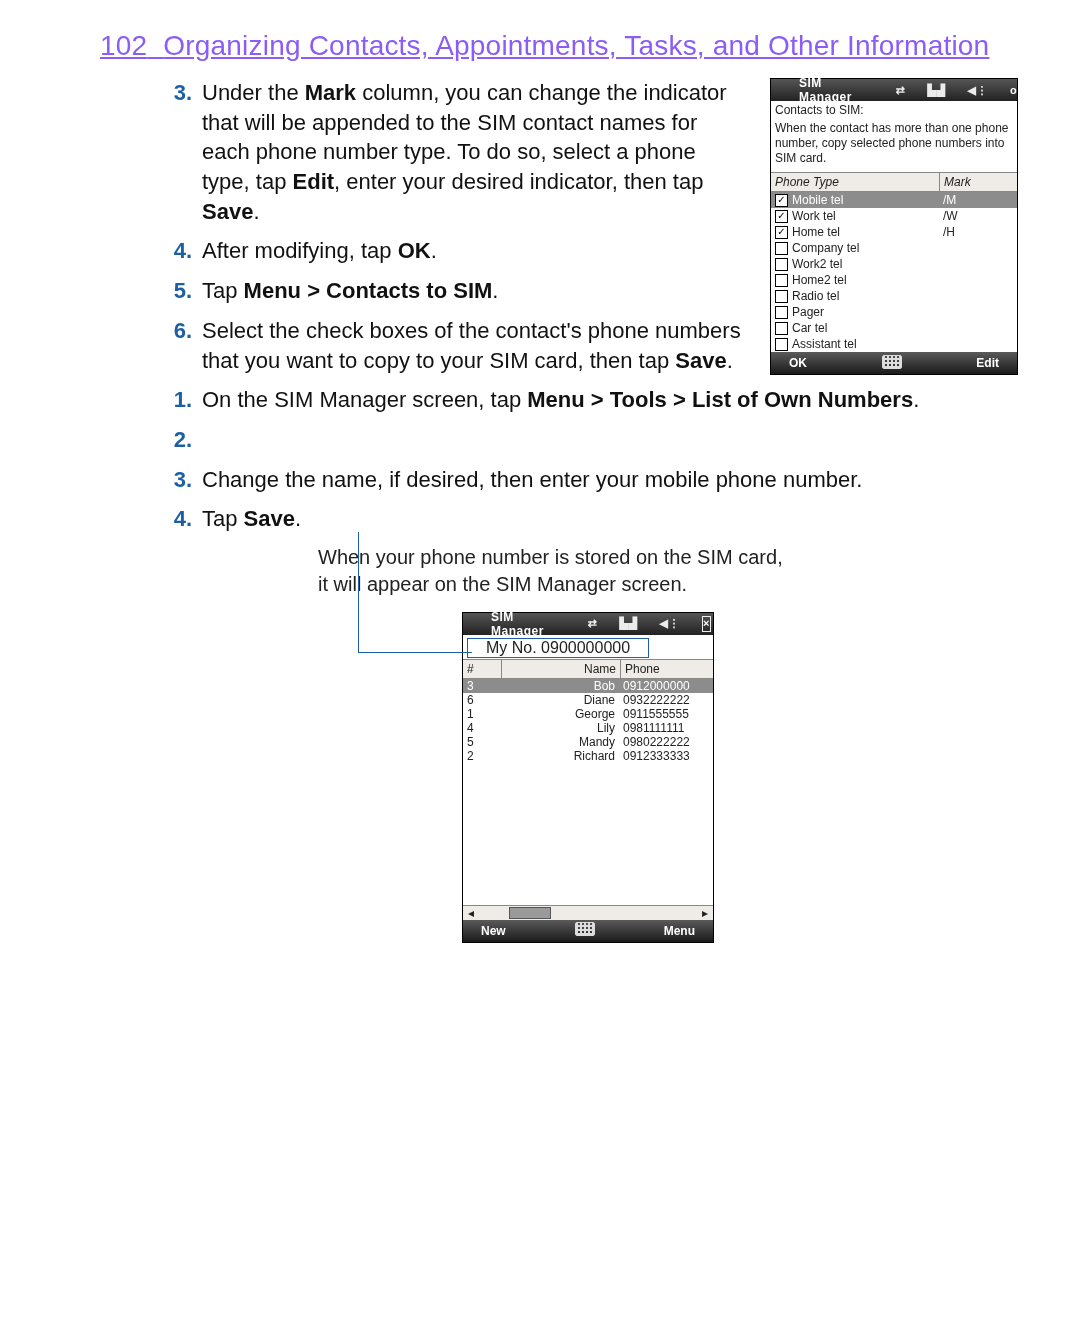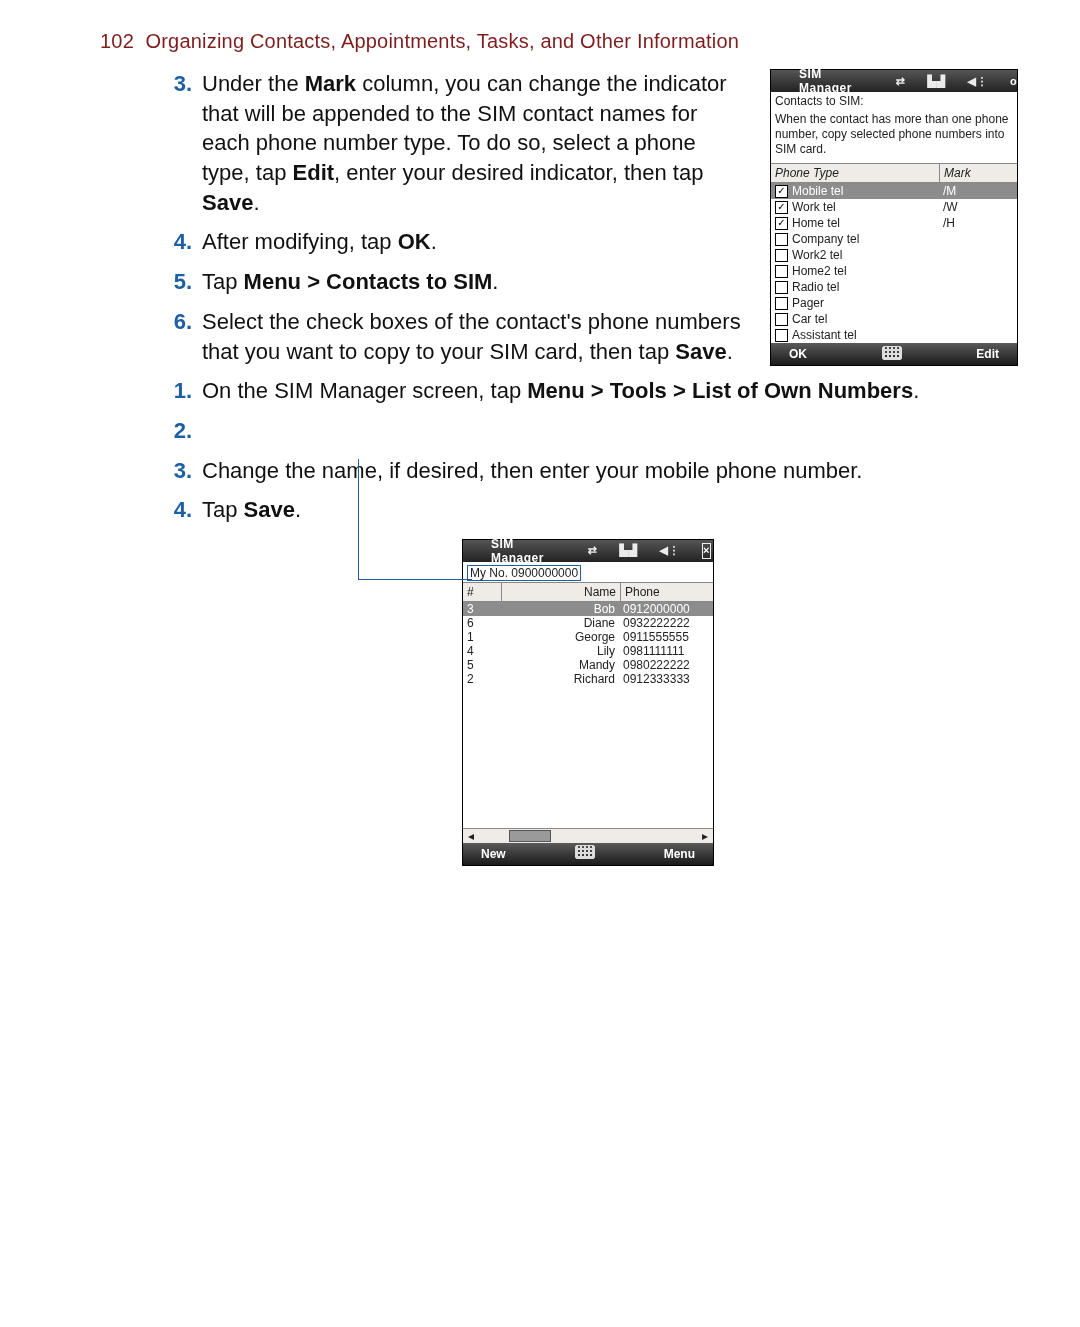--- a/index.html
+++ b/index.html
@@ -8,24 +8,25 @@
     font-family: "Myriad Pro", "Segoe UI", Arial, sans-serif;
     background: #fff;
     color: #222;
     width: 1080px;
   }
   .page {
     padding: 30px 60px 80px 100px;
     box-sizing: border-box;
   }
   .header-line {
-    font-size: 20px;
-    color: #7f1d1d;
+    font-size: 28px;
+    color: #8b5cf6;
     margin-bottom: 16px;
     letter-spacing: 0.2px;
+    text-decoration: underline;
   }
 
   
   .two-col {
     display: flex;
     gap: 24px;
     margin-left: 70px;
   }
   .col-text { flex: 1; }
   .col-shot { width: 250px; }
@@ -171,22 +172,22 @@
     border: 1px solid #000;
     font-family: Tahoma, Arial, sans-serif;
     font-size: 12px;
     width: 250px;
     background: #fff;
   }
   .myno-line { padding: 3px 4px 1px 4px; }
   .myno {
     display: inline-block;
     border: 1.5px solid #1d5fa5;
-    padding: 0 2px;
-    font-size: 12px;
+    padding: 0 18px;
+    font-size: 16px;
   }
   .ct-head {
     display: flex;
     border-top: 1px solid #888;
     border-bottom: 1px solid #888;
     background: #efece7;
     font-size: 12px;
   }
   .ct-head > div { padding: 2px 4px; border-right: 1px solid #888; }
   .ct-c1 { width: 30px; }
@@ -352,20 +353,24 @@
           <span class="num">3.</span>
           <span>Change the name, if desired, then enter your mobile phone number.</span>
         </li>
         <li>
           <span class="num">4.</span>
           <span>Tap <b>Save</b>.</span>
         </li>
       </ol>
   </div>
 
+  <div class="caption">
+    <span>When your phone number is stored on the SIM card,</span><br>
+    <span>it will appear on the SIM Manager screen.</span>
+  </div>
 
   <div class="callout-wrap">
     <div class="callout-v"></div>
     <div class="callout-h"></div>
 
     <div class="device2-wrap">
       <div class="device2">
         <div class="titlebar">
           <span class="win-flag"></span>
           <span>SIM Manager</span>

